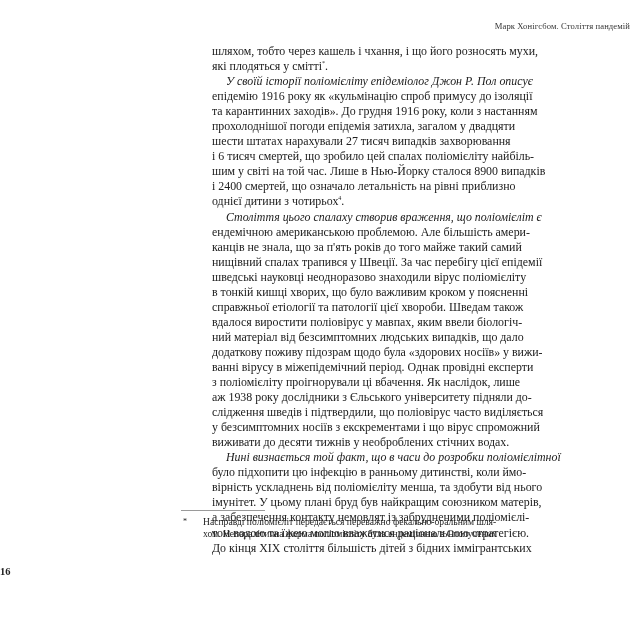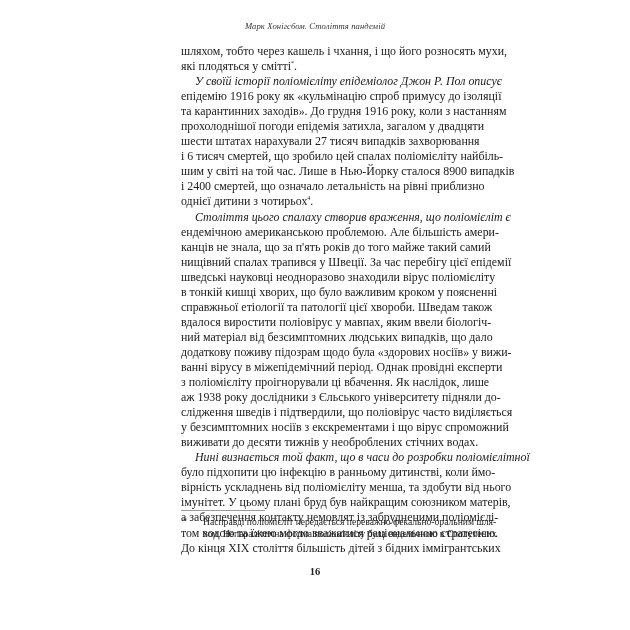--- a/index.html
+++ b/index.html
@@ -19,23 +19,22 @@
       position: absolute;
       left: 0; top: 0;
       width: 630px; height: 630px;
       background: #ffffff;
     }
     .running-head {
       position: absolute;
       top: 21px;
       left: 0;
       width: 630px;
-      text-align: center;
+      text-align: right;
       font-family: "Liberation Serif", "DejaVu Serif", serif;
-      font-style: italic;
       font-size: 8.6px;
       color: #333;
       letter-spacing: 0.1px;
     }
     .body-text {
       position: absolute;
       left: 181px;
       top: 44px;
       width: 289px;
       font-family: "Liberation Serif", "DejaVu Serif", serif;
@@ -44,20 +43,21 @@
       text-align: justify;
       color: #202020;
     }
     .line {
       display: block;
       white-space: nowrap;
       text-align-last: justify;
       text-align: justify;
       height: 15.05px;
       overflow: visible;
+      margin-left: 31px;
     }
     .line.last {
       text-align-last: left;
     }
     .line.indent {
       padding-left: 14px;
       font-style: italic;
     }
     sup {
       font-size: 6px;
@@ -97,21 +97,21 @@
       text-align: justify;
       text-align-last: justify;
       height: 12.3px;
     }
     .fn-line.last { text-align-last: left; }
     .page-number {
       position: absolute;
       top: 566px;
       left: 0;
       width: 630px;
-      text-align: center;
+      text-align: left;
       font-family: "Liberation Serif", "DejaVu Serif", serif;
       font-weight: bold;
       font-size: 10.5px;
       color: #222;
     }
   </style>
 </head>
 <body>
 
 <div class="page">

